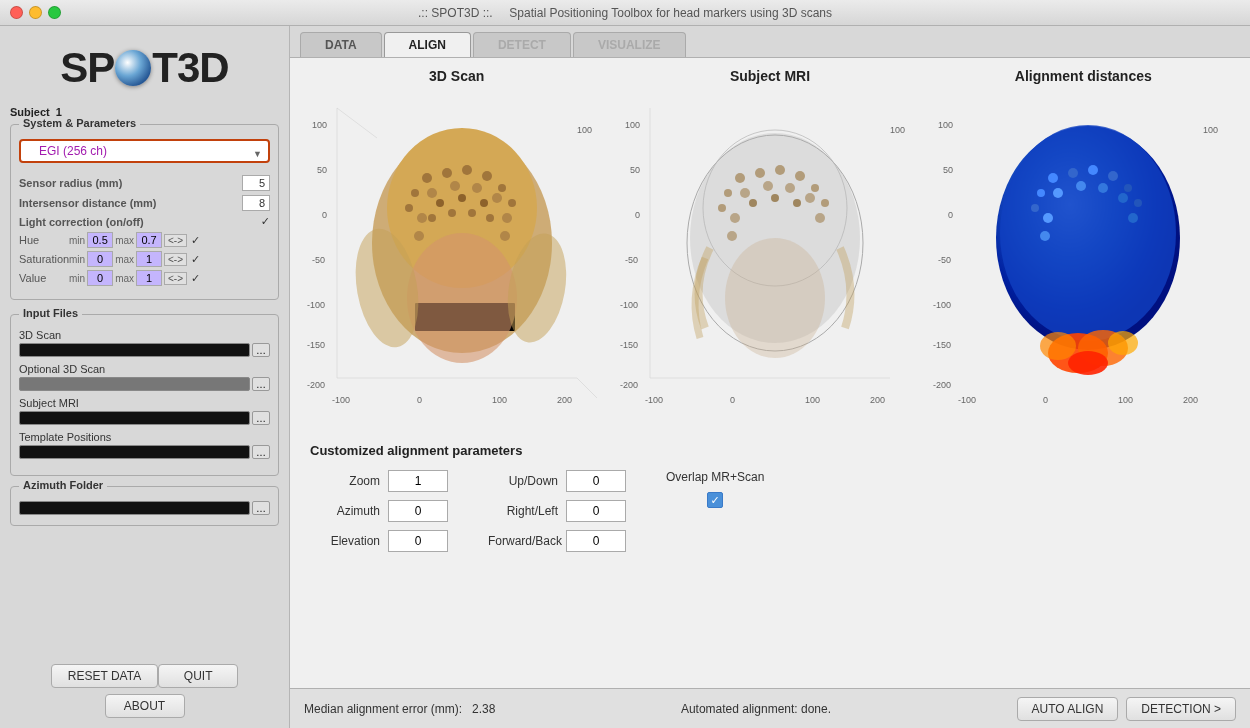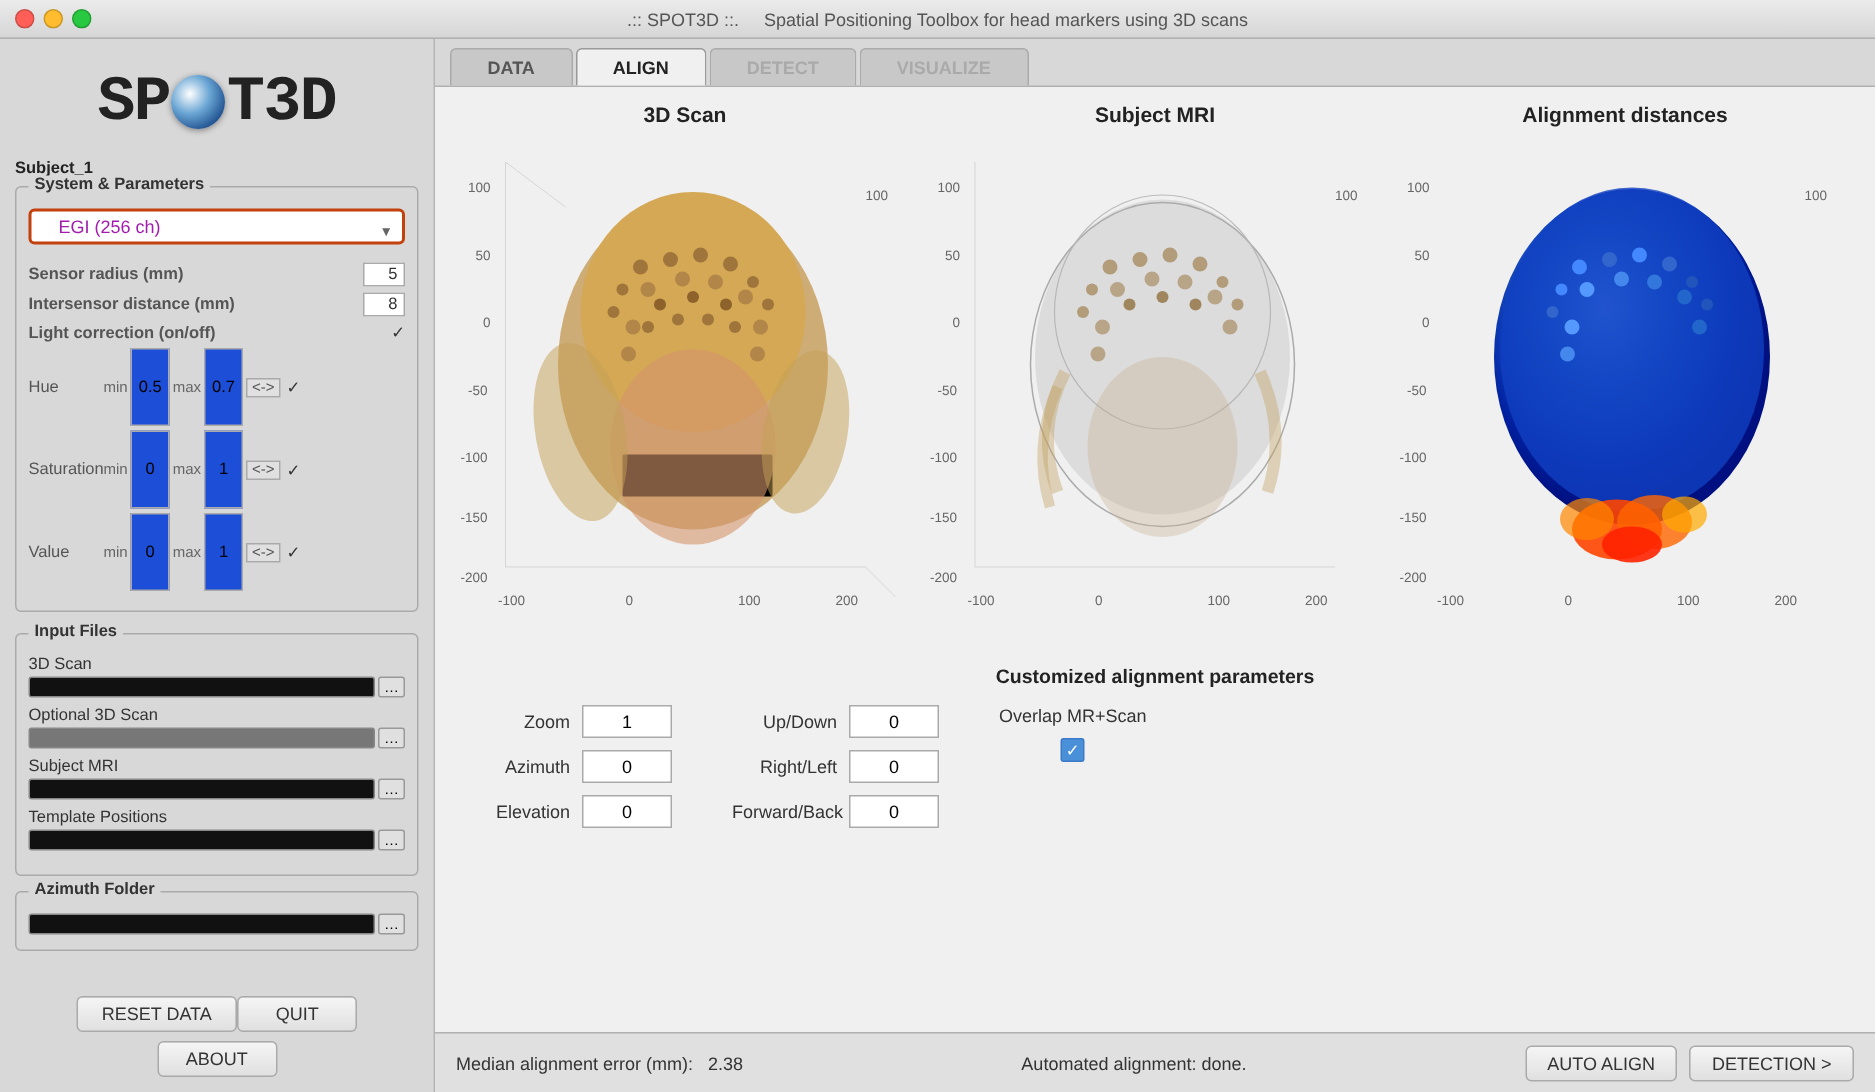--- a/index.html
+++ b/index.html
@@ -58,21 +58,20 @@
       display: flex;
       flex-direction: column;
       padding: 10px;
       overflow-y: auto;
       flex-shrink: 0;
     }
     .logo-area {
       display: flex;
       justify-content: center;
       padding: 8px 0 14px 0;
-      font-family: Liberation Mono, monospace;
     }
     .logo-text {
       font-size: 42px;
       font-weight: bold;
       color: #222;
       letter-spacing: -1px;
       display: flex;
       align-items: center;
     }
     .logo-o {
@@ -161,23 +160,23 @@
     .hue-row, .sat-row, .val-row {
       display: flex;
       align-items: center;
       gap: 2px;
       margin-bottom: 3px;
     }
     .color-label { font-size: 11px; color: #555; width: 48px; }
     .mini-label { font-size: 10px; color: #666; }
     .mini-val {
       font-size: 11px;
-      background: #1d4ed8;
+      background: #c4b5fd;
       border: 1px solid #aaa;
-      padding: 19px 4px;
+      padding: 1px 4px;
       min-width: 26px;
       text-align: center;
     }
     .arrow-btn {
       font-size: 10px;
       color: #555;
       background: #e0e0e0;
       border: 1px solid #aaa;
       padding: 0 3px;
       cursor: pointer;
@@ -301,21 +300,20 @@
     
     .params-area {
       padding: 10px 20px;
       flex-shrink: 0;
     }
     .params-title {
       font-size: 13px;
       font-weight: bold;
       color: #222;
       margin-bottom: 12px;
-      text-align: center;
     }
     .params-grid {
       display: flex;
       gap: 40px;
     }
     .params-col {
       display: flex;
       flex-direction: column;
       gap: 8px;
     }

